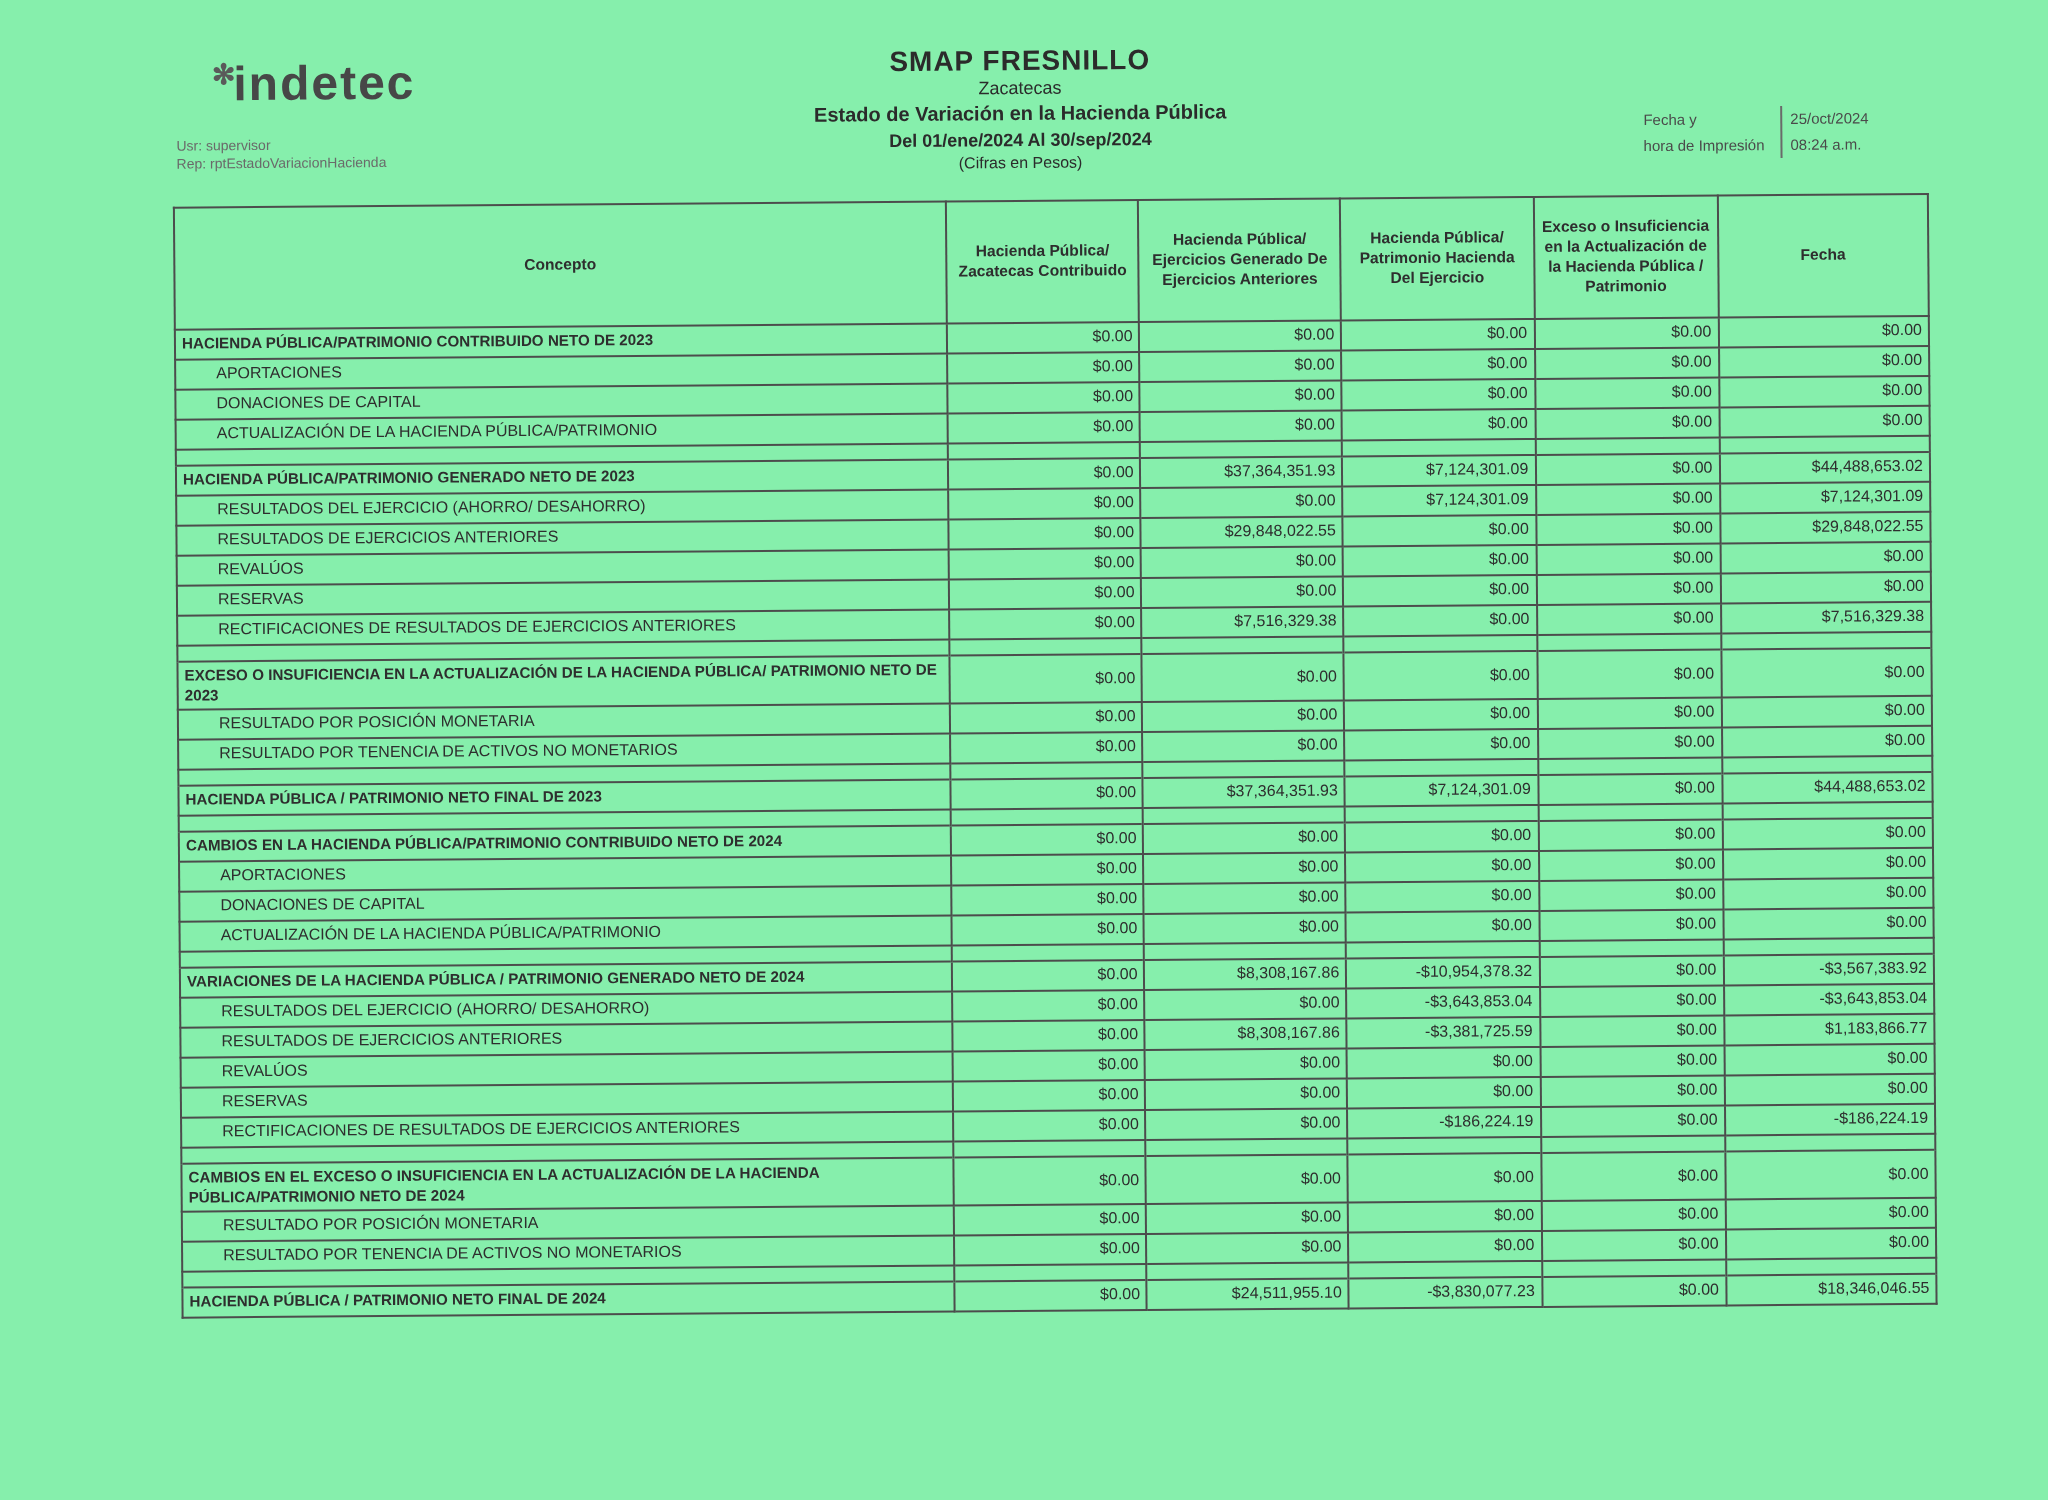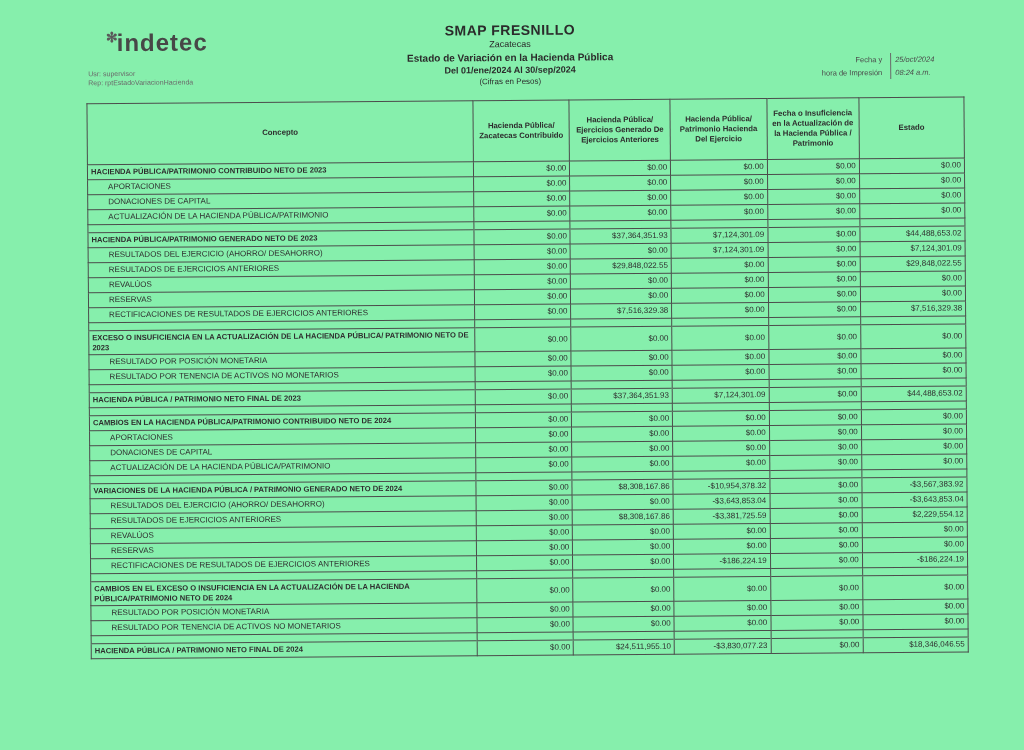--- a/index.html
+++ b/index.html
@@ -12,22 +12,22 @@
 
   
   .logo { position:absolute; left:108px; top:26px; font-size:24px; font-weight:bold;
           letter-spacing:1px; color:#474747; }
   .logo .mark { display:inline-block; font-size:14px; vertical-align:top; margin-right:-2px; color:#5a5a5a; }
   .meta-left { position:absolute; left:90px; top:66px; font-size:7px; color:#6a6a6a; line-height:9px; }
 
   
   .meta-right { position:absolute; right:58px; top:56px; font-size:7.5px; color:#4a4a4a; }
   .meta-right .grid { display:grid; grid-template-columns:auto 74px; column-gap:6px; }
-  .meta-right .lbl { text-align:right; padding:2px 2px; }
-  .meta-right .valcell { border-left:1px solid #6a6a6a; padding:2px 4px;font-style:italic; }
+  .meta-right .lbl { padding:2px 2px; }
+  .meta-right .valcell { border-left:1px solid #6a6a6a; padding:2px 4px; }
 
   
   .heading { position:absolute; left:0; right:0; top:22px; text-align:center; }
   .heading .t1 { font-size:14px; font-weight:bold; letter-spacing:0.5px; }
   .heading .t2 { font-size:9px; margin-top:1px; }
   .heading .t3 { font-size:10px; font-weight:bold; margin-top:3px; }
   .heading .t4 { font-size:9px; font-weight:bold; margin-top:2px; }
   .heading .t5 { font-size:8px; margin-top:2px; }
 
   
@@ -85,22 +85,22 @@
             <col class="c3">
             <col class="c4">
             <col class="c5">
         </colgroup>
         <thead>
           <tr>
             <th>Concepto</th>
             <th>Hacienda Pública/ Zacatecas Contribuido</th>
             <th>Hacienda Pública/ Ejercicios Generado De Ejercicios Anteriores</th>
             <th>Hacienda Pública/ Patrimonio Hacienda Del Ejercicio</th>
-            <th>Fecha o Insuficiencia en la Actualización de la Hacienda Pública / Patrimonio</th>
-            <th>Estado</th>
+            <th>Exceso o Insuficiencia en la Actualización de la Hacienda Pública / Patrimonio</th>
+            <th>Fecha</th>
           </tr>
         </thead>
         <tbody>
             <tr class="section">
               <td class="label">HACIENDA PÚBLICA/PATRIMONIO CONTRIBUIDO NETO DE 2023</td>
               <td class="val">$0.00</td>
               <td class="val">$0.00</td>
               <td class="val">$0.00</td>
               <td class="val">$0.00</td>
               <td class="val">$0.00</td>
@@ -296,21 +296,21 @@
               <td class="val">-$3,643,853.04</td>
               <td class="val">$0.00</td>
               <td class="val">-$3,643,853.04</td>
             </tr>
             <tr class="detail">
               <td class="label">RESULTADOS DE EJERCICIOS ANTERIORES</td>
               <td class="val">$0.00</td>
               <td class="val">$8,308,167.86</td>
               <td class="val">-$3,381,725.59</td>
               <td class="val">$0.00</td>
-              <td class="val">$2,229,554.12</td>
+              <td class="val">$1,183,866.77</td>
             </tr>
             <tr class="detail">
               <td class="label">REVALÚOS</td>
               <td class="val">$0.00</td>
               <td class="val">$0.00</td>
               <td class="val">$0.00</td>
               <td class="val">$0.00</td>
               <td class="val">$0.00</td>
             </tr>
             <tr class="detail">

